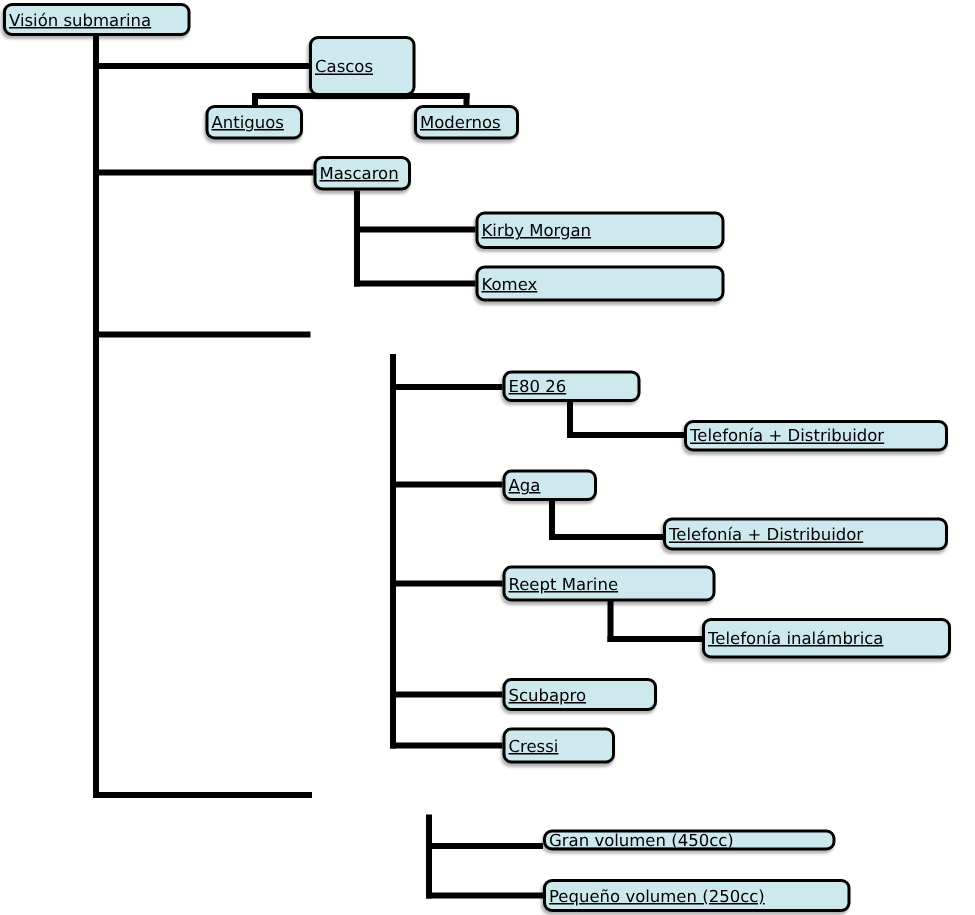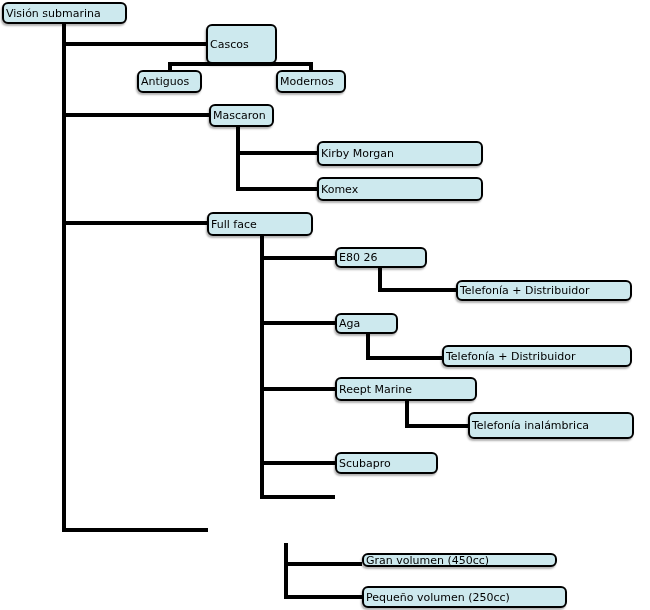--- a/index.html
+++ b/index.html
@@ -22,20 +22,21 @@
     border: 2px solid var(--node-border, #000000);
     border-radius: 6px;
     box-shadow: -1px 2px 2px rgba(0,0,0,0.30);
     display: flex;
     align-items: center;
     padding-left: 2px;
     font-size: 11px;
     color: #000000;
     white-space: nowrap;
     overflow: hidden;
+    text-decoration: underline;
   }
   .line {
     position: absolute;
     background: var(--line-color, #000000);
   }
 </style>
 </head>
 <body>
 
 <div id="canvas">
@@ -87,23 +88,20 @@
     </div>
   <div class="node" style="left:209px;top:104px;width:65px;height:23px">
       <span>Mascaron</span>
     </div>
   <div class="node" style="left:317px;top:177px;width:166px;height:24px">
       <span>Komex</span>
     </div>
   <div class="node" style="left:317px;top:141px;width:166px;height:25px">
       <span>Kirby Morgan</span>
     </div>
-  <div class="node" style="left:207px;top:212px;width:106px;height:24px">
-      <span>Full face</span>
-    </div>
   <div class="node" style="left:335px;top:247px;width:92px;height:21px">
       <span>E80 26</span>
     </div>
   <div class="node" style="left:456px;top:280px;width:176px;height:21px">
       <span>Telefonía + Distribuidor</span>
     </div>
   <div class="node" style="left:335px;top:313px;width:63px;height:21px">
       <span>Aga</span>
     </div>
   <div class="node" style="left:442px;top:345px;width:190px;height:22px">
@@ -111,20 +109,23 @@
     </div>
   <div class="node" style="left:335px;top:377px;width:142px;height:24px">
       <span>Reept Marine</span>
     </div>
   <div class="node" style="left:468px;top:412px;width:166px;height:27px">
       <span>Telefonía inalámbrica</span>
     </div>
   <div class="node" style="left:335px;top:452px;width:103px;height:22px">
       <span>Scubapro</span>
     </div>
+  <div class="node" style="left:335px;top:485px;width:75px;height:24px">
+      <span>Cressi</span>
+    </div>
   <div class="node" style="left:362px;top:553px;width:195px;height:14px">
       <span>Gran volumen (450cc)</span>
     </div>
   <div class="node" style="left:362px;top:586px;width:205px;height:22px">
       <span>Pequeño volumen (250cc)</span>
     </div>
 
 </div>
 
 </body></html>

